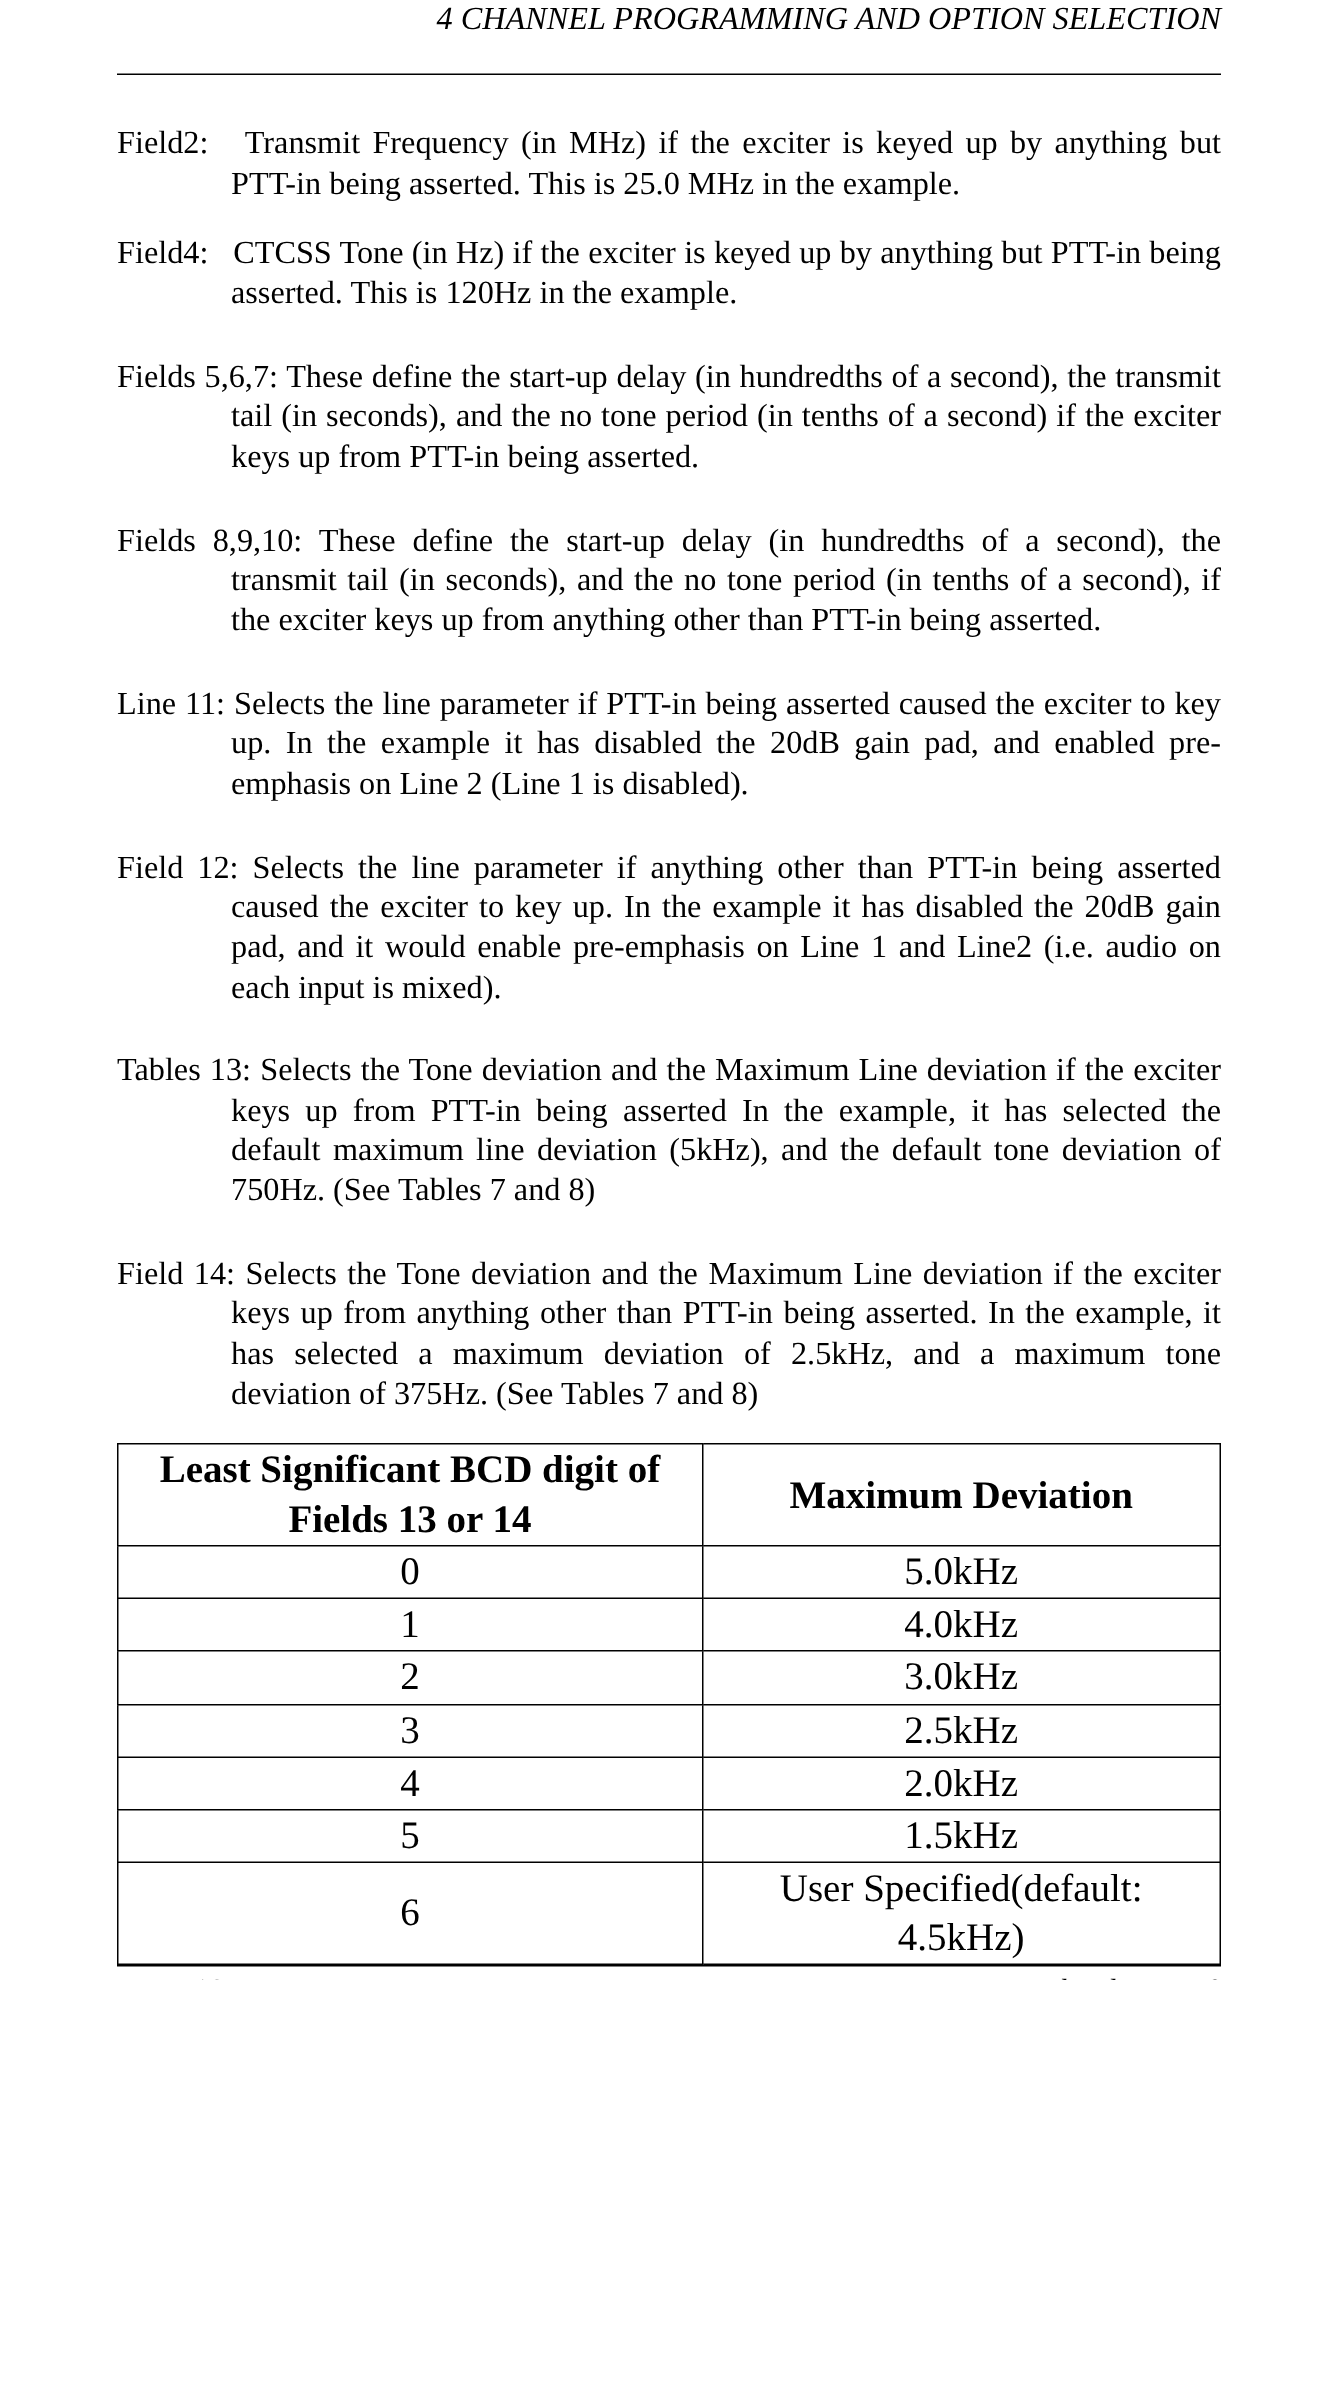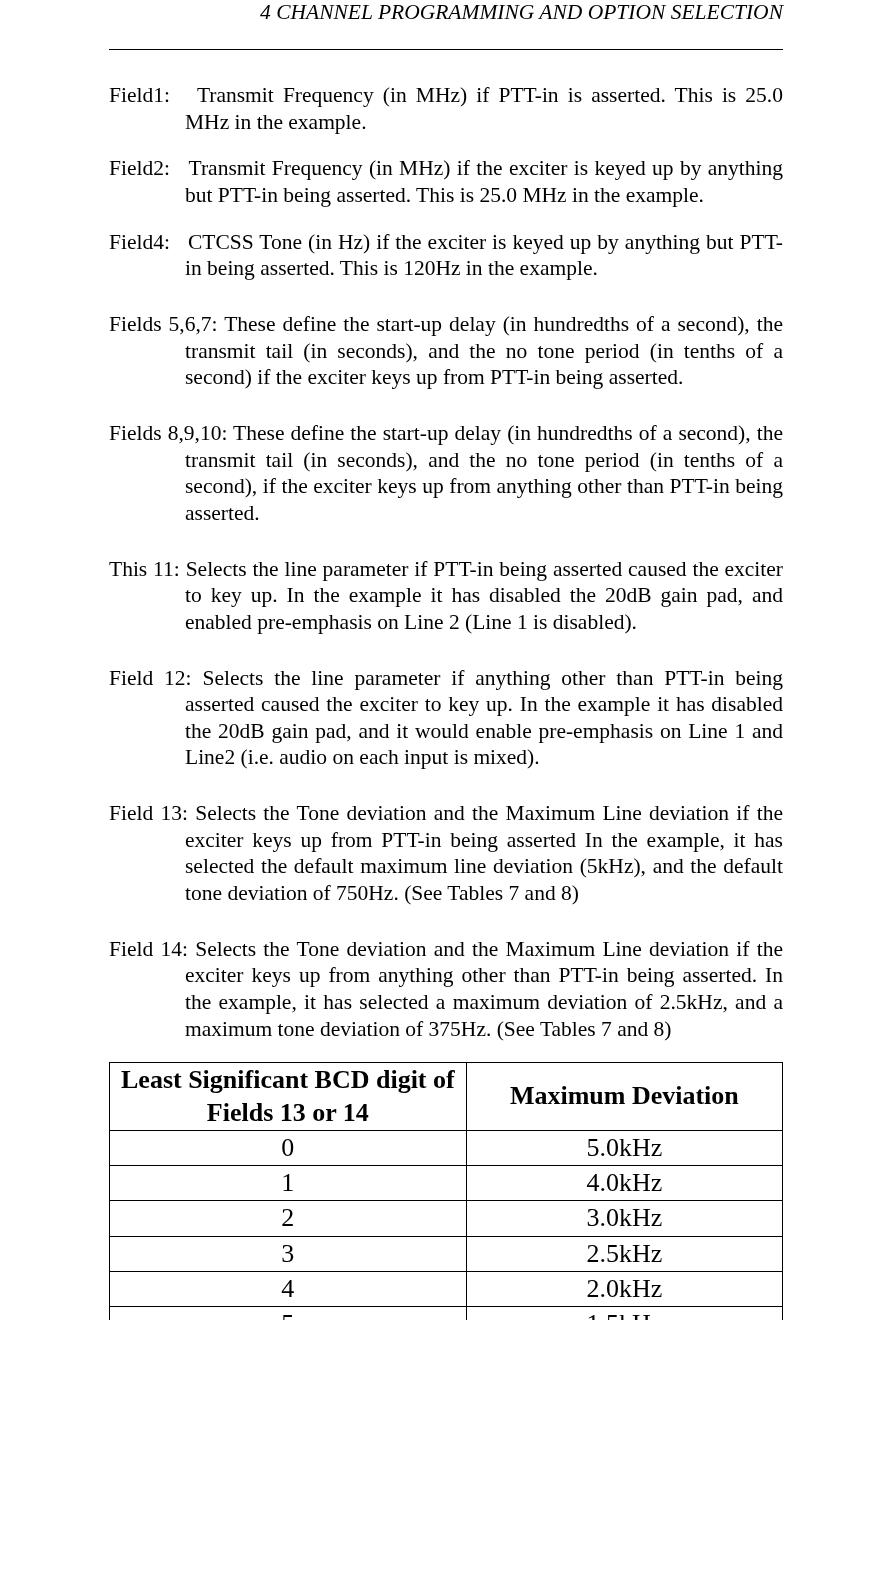--- a/index.html
+++ b/index.html
@@ -7,21 +7,21 @@
     margin: 0;
     padding: 0;
     background: #ffffff;
     font-family: "Times New Roman", Times, serif;
     color: #000000;
   }
   .page {
     width: 892px;
     height: 1320px;
     box-sizing: border-box;
-    padding: 0 109px;
+    padding: 0 78px;
     position: relative;
     display: flex;
     flex-direction: column;
   }
   .top-rule {
     border-top: 1.5px solid #000;
     margin-top: 20px;
   }
   .running-head {
     font-style: italic;
@@ -85,24 +85,20 @@
 </head>
 <body>
 
 <div class="page">
 
   <div class="running-head">4  CHANNEL PROGRAMMING AND OPTION SELECTION</div>
   <div class="top-rule"></div>
 
   <div class="body">
 
-    <div class="entry hang">
-      <span class="label">Field1:</span>&nbsp;&nbsp;
-      <span>Transmit Frequency (in MHz) if PTT-in is asserted.  This is 25.0 MHz in the example.</span>
-    </div>
 
     <div class="entry hang">
       <span class="label">Field2:</span>&nbsp;&nbsp;
       <span>Transmit Frequency (in MHz) if the exciter is keyed up by anything but PTT-in being asserted.  This is 25.0 MHz in the example.</span>
     </div>
 
 
     <div class="entry hang">
       <span class="label">Field4:</span>&nbsp;&nbsp;
       <span>CTCSS Tone (in Hz) if the exciter is keyed up by anything but PTT-in being asserted.  This is 120Hz in the example.</span>
@@ -112,31 +108,31 @@
       <span class="label">Fields 5,6,7:</span>
       <span>These define the start-up delay (in hundredths of a second), the transmit tail (in seconds), and the no tone period (in tenths of a second) if the exciter keys up from PTT-in being asserted.</span>
     </div>
 
     <div class="entry hang-wide">
       <span class="label">Fields 8,9,10:</span>
       <span>These define the start-up delay (in hundredths of a second), the transmit tail (in seconds), and the no tone period (in tenths of a second), if the exciter keys up from anything other than PTT-in being asserted.</span>
     </div>
 
     <div class="entry hang-wide">
-      <span class="label">This 11:</span>
+      <span class="label">Line 11:</span>
       <span>Selects the line parameter if PTT-in being asserted caused the exciter to key up.  In the example it has disabled the 20dB gain pad, and enabled pre-emphasis on Line 2 (Line 1 is disabled).</span>
     </div>
 
     <div class="entry hang-wide">
       <span class="label">Field 12:</span>
       <span>Selects the line parameter if anything other than PTT-in being asserted caused the exciter to key up.  In the example it has disabled the 20dB gain pad, and it would enable pre-emphasis on Line 1 and Line2 (i.e. audio on each input is mixed).</span>
     </div>
 
     <div class="entry hang-wide">
-      <span class="label">Field 13:</span>
+      <span class="label">Tables 13:</span>
       <span>Selects the Tone deviation and the Maximum Line deviation if the exciter keys up from PTT-in being asserted  In the example, it has selected the default maximum line deviation (5kHz), and the default tone deviation of 750Hz. (See Tables 7 and 8)</span>
     </div>
 
     <div class="entry hang-wide">
       <span class="label">Field 14:</span>
       <span>Selects the Tone deviation and the Maximum Line deviation if the exciter keys up from anything other than PTT-in being asserted.   In the example, it has selected a maximum deviation of 2.5kHz, and a maximum tone deviation of 375Hz. (See Tables 7 and 8)</span>
     </div>
 
     <table class="dev">
       <thead>

